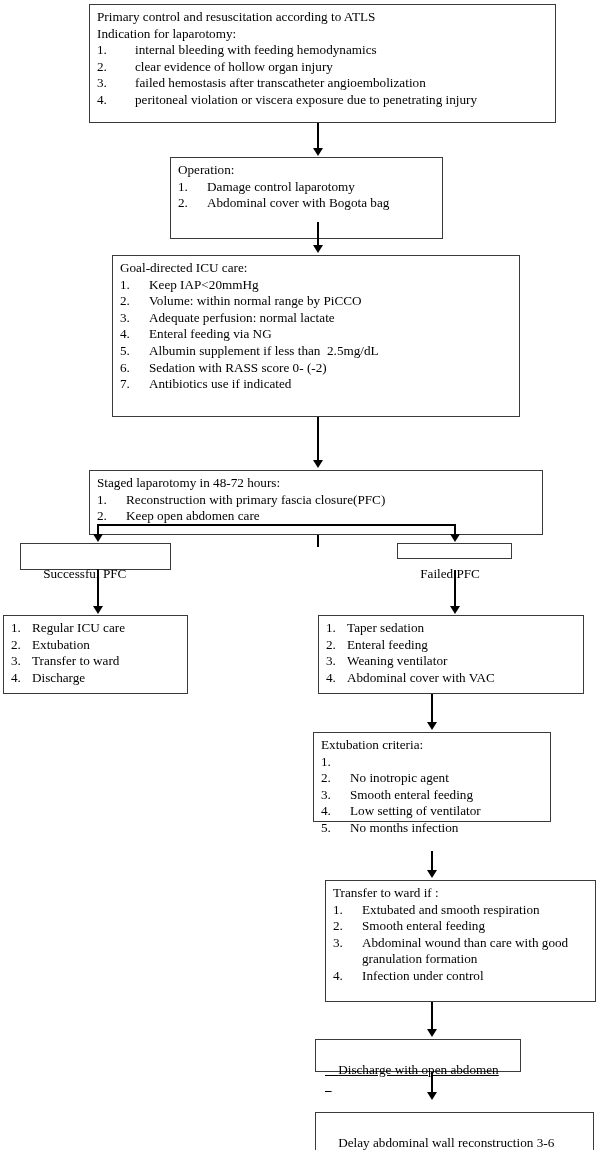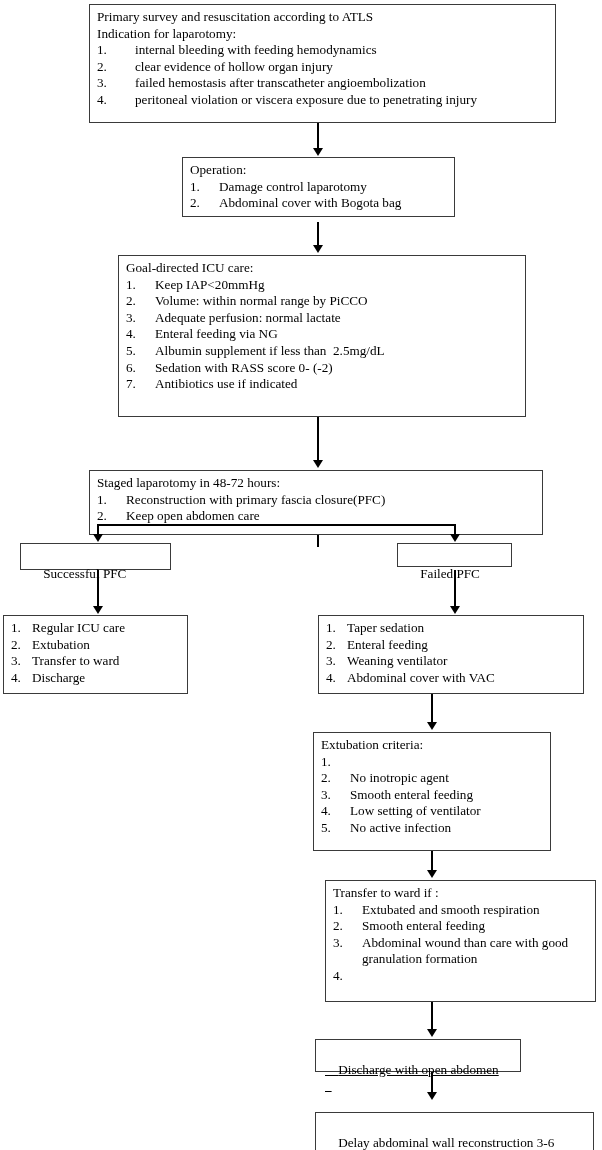--- a/index.html
+++ b/index.html
@@ -83,21 +83,21 @@
     border-right: 5px solid transparent;
     border-top: 8px solid #000000;
   }
 </style>
 </head>
 <body>
 
 <div id="canvas">
 
   <div class="box gap-wide" style="left:89px; top:4px; width:467px; height:119px;">
-    <span class="hdr">Primary survey and resuscitation according to ATLS</span>
+    <span class="hdr">Primary control and resuscitation according to ATLS</span>
     <span class="hdr">Indication for laparotomy:</span>
     <ol>
       <li>
         <span class="num">1.</span>
         <span class="txt">internal bleeding with feeding hemodynamics</span>
       </li>
       <li>
         <span class="num">2.</span>
         <span class="txt">clear evidence of hollow organ injury</span>
       </li>
@@ -108,38 +108,38 @@
       <li>
         <span class="num">4.</span>
         <span class="txt">peritoneal violation or viscera exposure due to penetrating injury</span>
       </li>
     </ol>
   </div>
 
   <div class="vline" style="left:317px; top:123px; height:27px;"></div>
   <div class="arrowhead" style="left:313px; top:148px;"></div>
 
-  <div class="box gap-med" style="left:182px; top:157px; width:273px; height:60px;">
+  <div class="box gap-med" style="left:170px; top:157px; width:273px; height:82px;">
     <span class="hdr">Operation:</span>
     <ol>
       <li>
         <span class="num">1.</span>
         <span class="txt">Damage control laparotomy</span>
       </li>
       <li>
         <span class="num">2.</span>
         <span class="txt">Abdominal cover with Bogota bag</span>
       </li>
     </ol>
   </div>
 
   <div class="vline" style="left:317px; top:222px; height:25px;"></div>
   <div class="arrowhead" style="left:313px; top:245px;"></div>
 
-  <div class="box gap-med" style="left:112px; top:255px; width:408px; height:162px;margin-left:6px;">
+  <div class="box gap-med" style="left:112px; top:255px; width:408px; height:162px;">
     <span class="hdr">Goal-directed ICU care:</span>
     <ol>
       <li>
         <span class="num">1.</span>
         <span class="txt">Keep IAP&lt;20mmHg</span>
       </li>
       <li>
         <span class="num">2.</span>
         <span class="txt">Volume: within normal range by PiCCO</span>
       </li>
@@ -187,21 +187,21 @@
   <div class="hline" style="left:97px; top:524px; width:359px;"></div>
   <div class="vline" style="left:97px; top:524px; height:12px;"></div>
   <div class="arrowhead" style="left:93px; top:534px;"></div>
   <div class="vline" style="left:454px; top:524px; height:12px;"></div>
   <div class="arrowhead" style="left:450px; top:534px;"></div>
 
   <div class="plain" style="left:20px; top:543px; width:151px; height:27px;">
     <span>Successful PFC</span>
   </div>
 
-  <div class="plain" style="left:397px; top:543px; width:115px; height:24px;">
+  <div class="plain" style="left:397px; top:543px; width:115px; height:16px;">
     <span>Failed PFC</span>
   </div>
 
   <div class="vline" style="left:97px; top:570px; height:38px;"></div>
   <div class="arrowhead" style="left:93px; top:606px;"></div>
 
   <div class="vline" style="left:454px; top:570px; height:38px;"></div>
   <div class="arrowhead" style="left:450px; top:606px;"></div>
 
   <div class="box gap-narrow" style="left:3px; top:615px; width:185px; height:79px;">
@@ -242,41 +242,41 @@
       <li>
         <span class="num">4.</span>
         <span class="txt">Abdominal cover with VAC</span>
       </li>
     </ol>
   </div>
 
   <div class="vline" style="left:431px; top:694px; height:30px;"></div>
   <div class="arrowhead" style="left:427px; top:722px;"></div>
 
-  <div class="box gap-med" style="left:313px; top:732px; width:238px; height:119px;">
+  <div class="box gap-med" style="left:313px; top:732px; width:238px; height:90px;">
     <span class="hdr">Extubation criteria:</span>
     <ol>
       <li>
         <span class="num">1.</span>
       </li>
       <li>
         <span class="num">2.</span>
         <span class="txt">No inotropic agent</span>
       </li>
       <li>
         <span class="num">3.</span>
         <span class="txt">Smooth enteral feeding</span>
       </li>
       <li>
         <span class="num">4.</span>
         <span class="txt">Low setting of ventilator</span>
       </li>
       <li>
         <span class="num">5.</span>
-        <span class="txt">No active infection</span>
+        <span class="txt">No months infection</span>
       </li>
     </ol>
   </div>
 
   <div class="vline" style="left:431px; top:851px; height:21px;"></div>
   <div class="arrowhead" style="left:427px; top:870px;"></div>
 
   <div class="box gap-med" style="left:313px; top:880px; width:271px; height:122px;margin-left:12px;">
     <span class="hdr">Transfer to ward if :</span>
     <ol>
@@ -287,20 +287,21 @@
       <li>
         <span class="num">2.</span>
         <span class="txt">Smooth enteral feeding</span>
       </li>
       <li>
         <span class="num">3.</span>
         <span class="txt">Abdominal wound than care with good granulation formation</span>
       </li>
       <li>
         <span class="num">4.</span>
+        <span class="txt">Infection under control</span>
       </li>
     </ol>
   </div>
 
   <div class="vline" style="left:431px; top:1002px; height:28px;"></div>
   <div class="arrowhead" style="left:427px; top:1029px;"></div>
 
   <div class="plain" style="left:315px; top:1039px; width:206px; height:33px;text-decoration:underline;">
     <span>Discharge with open abdomen</span>
   </div>

